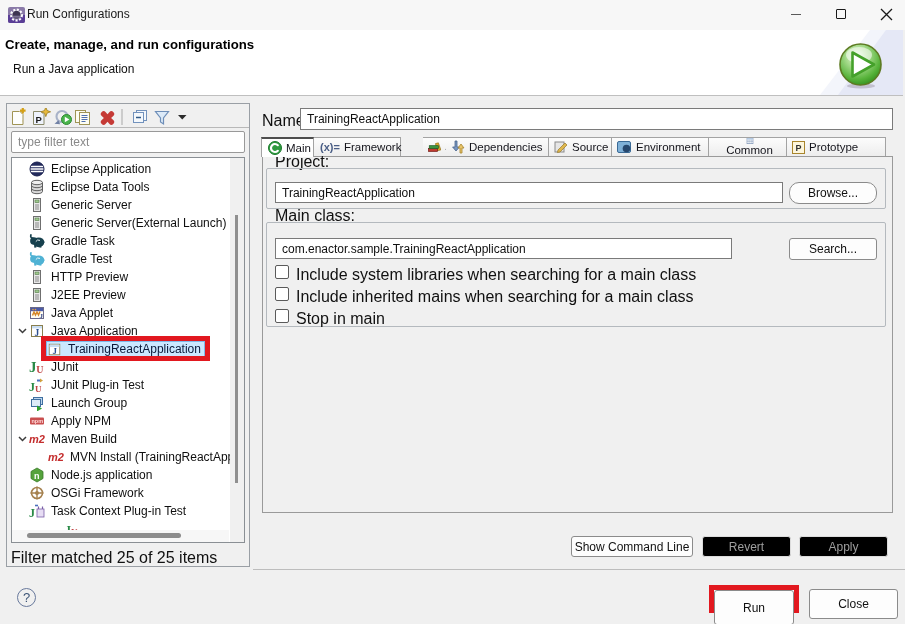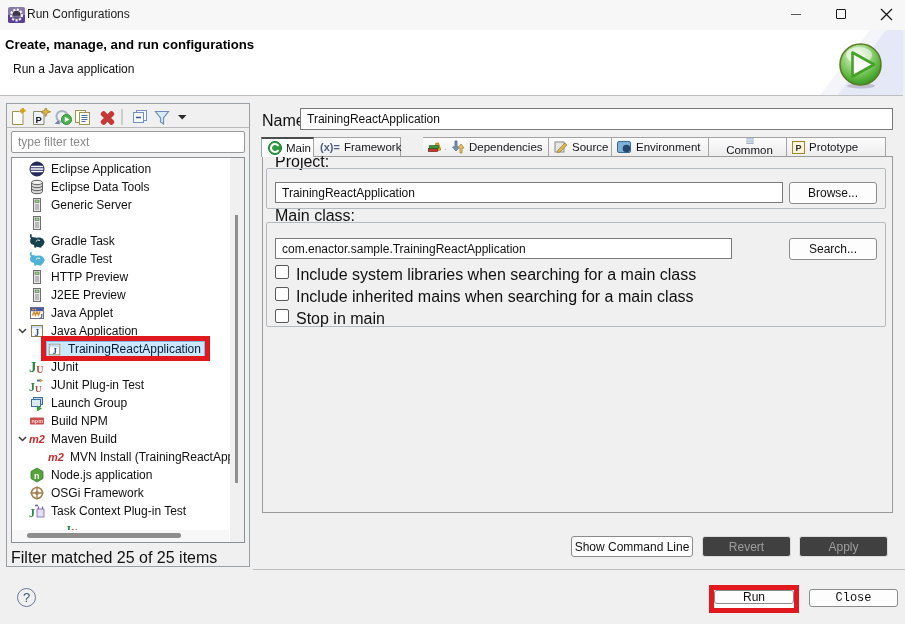--- a/index.html
+++ b/index.html
@@ -9,21 +9,21 @@
   .abs{position:absolute;}
   .t12{font-size:16px;color:#101010;white-space:nowrap;}
   #titlebar{left:0;top:0;width:100%;height:30px;background:#f7f7f7;}
   #banner{left:0;top:30px;width:903px;height:65px;background:#fff;border-bottom:1px solid #bfbfbf;}
   #bannerwedge{right:0;top:0;width:203px;height:65px;}
   .panel{border:1px solid #9a9fa5;background:#f0f0f0;}
   .field{background:#fff;border:1px solid #7a7a7a;font-size:12px;color:#101010;
          display:flex;align-items:center;padding:0 6px;box-sizing:border-box;white-space:nowrap;}
   .btn{background:#fdfdfd;border:1px solid #8b8b8b;border-radius:3px;font-size:12px;color:#101010;
        display:flex;align-items:center;justify-content:center;box-sizing:border-box;}
-  .btn.dis{background:#404040;border-color:#dcdcdc;color:#9e9e9e;}
+  .btn.dis{background:#000000;border-color:#dcdcdc;color:#9e9e9e;}
   .grp{border:1px solid #b4b9be;border-radius:2px;box-sizing:border-box;}
   .cb{width:14px;height:14px;background:#fff;border:1px solid #5a5a5a;border-radius:2px;box-sizing:border-box;}
   .row{position:absolute;height:18px;display:flex;align-items:center;}
   .row .ic{width:16px;height:16px;margin-right:6px;flex:0 0 16px;position:relative;}
   .row span{font-size:12px;color:#0f0f0f;white-space:nowrap;}
   .tab{position:absolute;top:1px;height:19px;display:flex;align-items:center;box-sizing:border-box;
        font-size:11.5px;color:#15151c;background:linear-gradient(#fcfcfc,#ededed);
        border-top:1px solid #a3a3a3;border-right:1px solid #a3a3a3;white-space:nowrap;padding:0;}
   .tab .lbl{margin-left:4px;}
   .chev{position:absolute;width:9px;height:9px;}
@@ -140,20 +140,21 @@
       </svg>
       <span>Generic Server</span>
     </div>
 
     <div class="row" style="left:17px;top:56px;">
       <svg class="ic" viewBox="0 0 16 16">
         <rect x="4.5" y="1.5" width="7" height="13" fill="#e8e8e8" stroke="#6f6f6f"></rect>
         <rect x="6" y="3" width="4" height="2.6" fill="#9fc98f" stroke="#557a4a" stroke-width=".6"></rect>
         <path d="M6 8 h4 M6 10 h4 M6 12 h4" stroke="#8a8a8a" stroke-width="1"></path>
       </svg>
+      <span>Generic Server(External Launch)</span>
     </div>
 
     <div class="row" style="left:17px;top:74px;">
       <svg class="ic" viewBox="0 0 16 16">
         <g fill="#17414e">
           <ellipse cx="9.7" cy="9.3" rx="5.6" ry="4.9"></ellipse>
           <circle cx="4.8" cy="8.0" r="3.7"></circle>
           <rect x="5.2" y="12" width="2.1" height="2.6"></rect>
           <rect x="10.3" y="12" width="2.1" height="2.6"></rect>
           <path d="M14.5 8 l1.3 1 l-1.3 1 z"></path>
@@ -255,21 +256,21 @@
         <path d="M8 10.5 l5 3 l-5 3 z" fill="#2ea02e"></path>
       </svg>
       <span>Launch Group</span>
     </div>
 
     <div class="row" style="left:17px;top:254px;">
       <svg class="ic" viewBox="0 0 16 16">
         <rect x="1" y="4.5" width="14" height="7" rx="1" fill="#c94f4f"></rect>
         <text x="2.5" y="10.2" font-family="Liberation Sans" font-size="5.5" font-weight="bold" fill="#ffdada">npm</text>
       </svg>
-      <span>Build NPM</span>
+      <span>Apply NPM</span>
     </div>
 
     <svg class="chev" style="left:6px;top:276px;" viewBox="0 0 9 9">
         <path d="M1 3 l3.5 3.5 L8 3" stroke="#3c3c3c" stroke-width="1.5" fill="none"></path>
       </svg>
     <div class="row" style="left:17px;top:272px;">
       <div class="ic" style="display:flex;align-items:center;justify-content:center;">
         <span style="font-size:11px;font-weight:bold;color:#c42d2d;font-style:italic;">m2</span>
         </div>
       <span>Maven Build</span>
@@ -398,21 +399,21 @@
     </svg>
       <span class="lbl">Main</span>
   </div>
 </div>
 
 <div class="abs" style="left:262px;top:156px;width:631px;height:357px;border:1px solid #9a9a9a;box-sizing:border-box;"></div>
 
 <div class="abs t12" style="left:275px;top:156px;line-height:12px;">Project:</div>
 <div class="grp abs" style="left:266px;top:168px;width:620px;height:41px;"></div>
 <div class="field abs" style="left:275px;top:182px;width:508px;height:21px;">TrainingReactApplication</div>
-<div class="btn abs" style="left:789px;top:182px;width:88px;height:22px;">Browse...</div>
+<div class="btn abs" style="left:789px;top:182px;width:88px;height:22px;border-radius:10px;">Browse...</div>
 
 <div class="abs t12" style="left:275px;top:210px;line-height:12px;">Main class:</div>
 <div class="grp abs" style="left:266px;top:222px;width:620px;height:105px;"></div>
 <div class="field abs" style="left:275px;top:238px;width:457px;height:21px;">com.enactor.sample.TrainingReactApplication</div>
 <div class="btn abs" style="left:789px;top:238px;width:88px;height:22px;text-align:center;">Search...</div>
 <div class="cb abs" style="left:275px;top:265px;"></div>
 <div class="abs t12" style="left:296px;top:266px;">Include system libraries when searching for a main class</div>
 <div class="cb abs" style="left:275px;top:287px;"></div>
 <div class="abs t12" style="left:296px;top:288px;">Include inherited mains when searching for a main class</div>
 <div class="cb abs" style="left:275px;top:309px;"></div>
@@ -421,14 +422,14 @@
 <div class="btn abs" style="left:571px;top:536px;width:122px;height:21px;">Show Command Line</div>
 <div class="btn dis abs" style="left:702px;top:536px;width:89px;height:21px;">Revert</div>
 <div class="btn dis abs" style="left:799px;top:536px;width:89px;height:21px;">Apply</div>
 
 <div class="abs" style="left:253px;top:569px;width:652px;height:1px;background:#bdbdbd;"></div>
 
 <div class="abs" style="left:17px;top:588px;width:19px;height:19px;border:1.5px solid #68799c;border-radius:50%;box-sizing:border-box;
      display:flex;align-items:center;justify-content:center;font-size:13px;color:#3d5577;">?</div>
 
 <div class="abs" style="left:709px;top:585px;width:90px;height:28px;border:5px solid #e2181f;box-sizing:border-box;background:#fff;"></div>
-<div class="btn abs" style="left:714px;top:590px;width:80px;height:14px;">Run</div>
-<div class="btn abs" style="left:809px;top:589px;width:89px;height:18px;font-family:Liberation Mono, monospace;">Close</div>
+<div class="btn abs" style="left:714px;top:590px;width:80px;height:35px;">Run</div>
+<div class="btn abs" style="left:809px;top:589px;width:89px;height:30px;">Close</div>
 
 </body></html>

